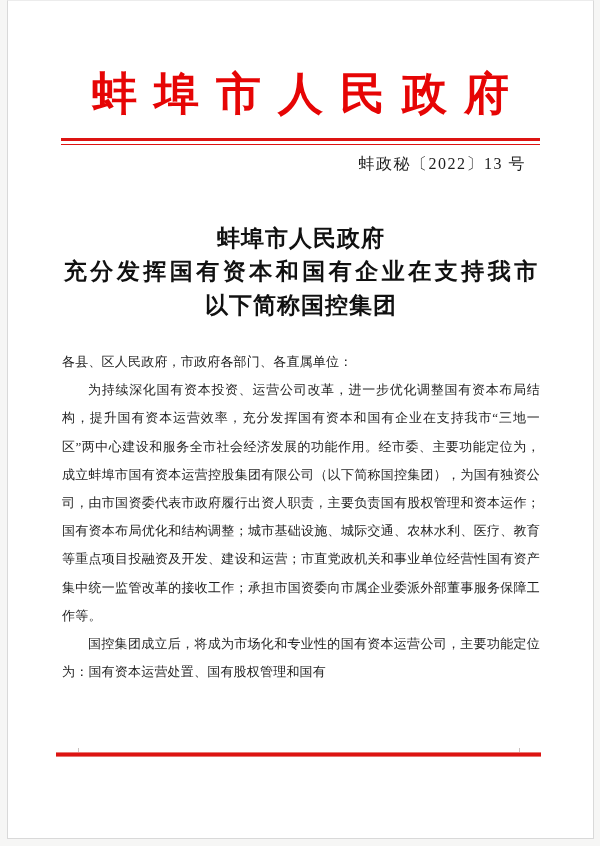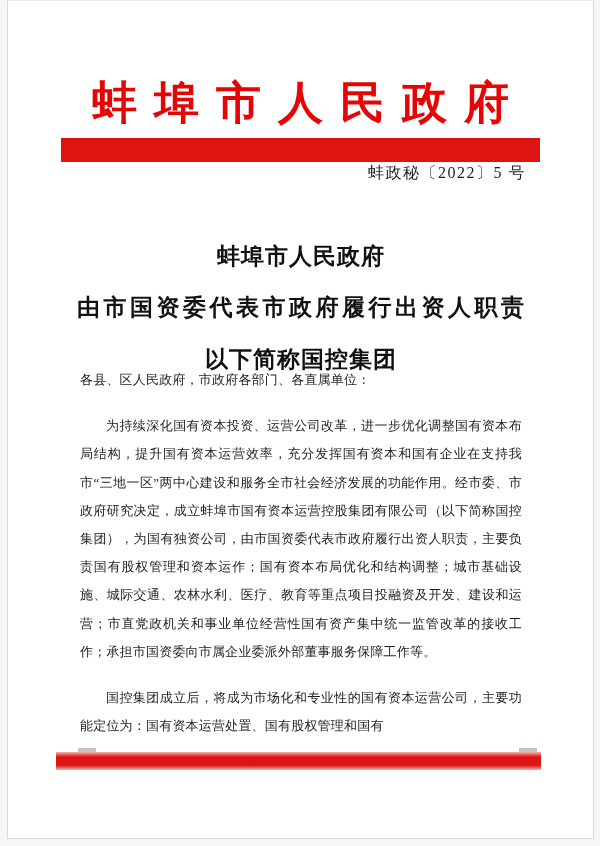--- a/index.html
+++ b/index.html
@@ -3,21 +3,21 @@
 <meta charset="utf-8">
 <style>
   :root {
     --accent-red: #e60505;
     --line-red: #dd1412;
     --text-color: #1e1e1e;
     --page-bg: #ffffff;
     --canvas-bg: #f6f6f5;
     --page-border: #d9d9d9;
   }
-  * { margin: 0; padding: 9px; box-sizing: border-box; }
+  * { margin: 0; padding: 0; box-sizing: border-box; }
   html, body {
     width: 600px; height: 846px;
     background: var(--canvas-bg);
     font-family: "Liberation Serif", "DejaVu Serif", serif;
     overflow: hidden;
   }
   .page {
     position: absolute;
     left: 7px; top: 0px;
     width: 587px; height: 839px;
@@ -108,37 +108,37 @@
 
 <div class="page">
 
   <div class="letterhead">
     <span>蚌埠市人民政府</span>
   </div>
 
   <div class="rule-thick"></div>
   <div class="rule-thin"></div>
 
-  <div class="doc-number">蚌政秘〔2022〕5 号</div>
+  <div class="doc-number">蚌政秘〔2022〕13 号</div>
 
   <div class="doc-title">
     <div class="t-line">
       <span>蚌埠市人民政府</span>
     </div>
     <div class="t-line wide">
-      <span>由市国资委代表市政府履行出资人职责</span>
+      <span>充分发挥国有资本和国有企业在支持我市</span>
     </div>
     <div class="t-line">
       <span>以下简称国控集团</span>
     </div>
   </div>
 
   <div class="doc-body">
     <p class="salutation">各县、区人民政府，市政府各部门、各直属单位：</p>
-    <p>为持续深化国有资本投资、运营公司改革，进一步优化调整国有资本布局结构，提升国有资本运营效率，充分发挥国有资本和国有企业在支持我市“三地一区”两中心建设和服务全市社会经济发展的功能作用。经市委、市政府研究决定，成立蚌埠市国有资本运营控股集团有限公司（以下简称国控集团），为国有独资公司，由市国资委代表市政府履行出资人职责，主要负责国有股权管理和资本运作；国有资本布局优化和结构调整；城市基础设施、城际交通、农林水利、医疗、教育等重点项目投融资及开发、建设和运营；市直党政机关和事业单位经营性国有资产集中统一监管改革的接收工作；承担市国资委向市属企业委派外部董事服务保障工作等。</p>
+    <p>为持续深化国有资本投资、运营公司改革，进一步优化调整国有资本布局结构，提升国有资本运营效率，充分发挥国有资本和国有企业在支持我市“三地一区”两中心建设和服务全市社会经济发展的功能作用。经市委、主要功能定位为，成立蚌埠市国有资本运营控股集团有限公司（以下简称国控集团），为国有独资公司，由市国资委代表市政府履行出资人职责，主要负责国有股权管理和资本运作；国有资本布局优化和结构调整；城市基础设施、城际交通、农林水利、医疗、教育等重点项目投融资及开发、建设和运营；市直党政机关和事业单位经营性国有资产集中统一监管改革的接收工作；承担市国资委向市属企业委派外部董事服务保障工作等。</p>
     <p>国控集团成立后，将成为市场化和专业性的国有资本运营公司，主要功能定位为：国有资本运营处置、国有股权管理和国有</p>
   </div>
 
   <div class="scan-tick left"></div>
   <div class="scan-tick right"></div>
   <div class="footer-rule"></div>
 
 </div>
 
 </body></html>

